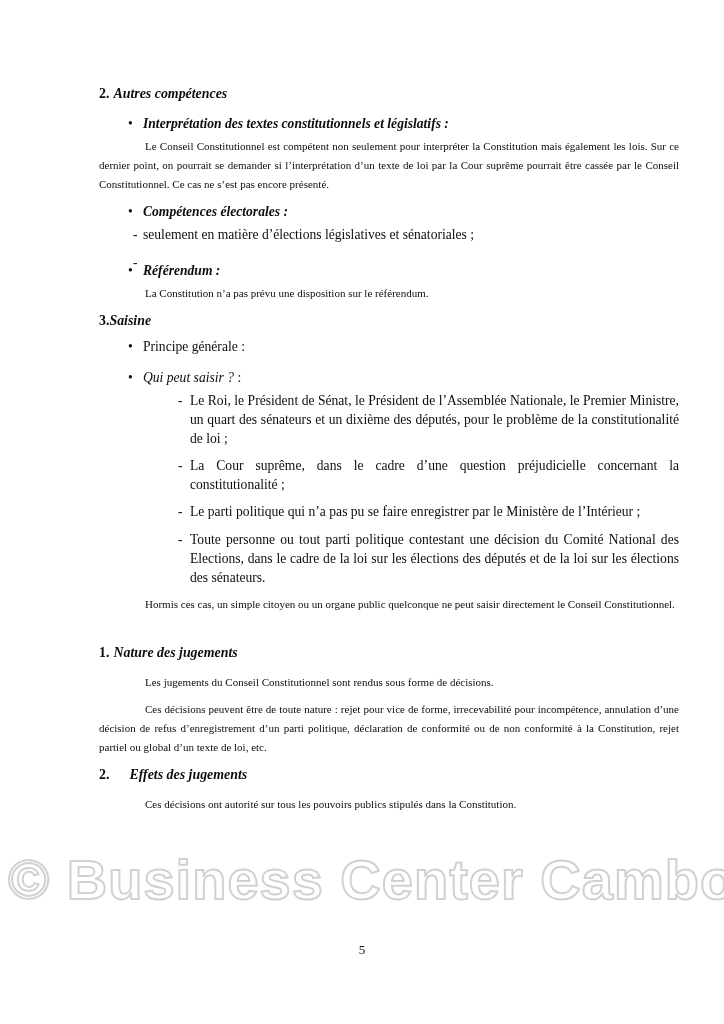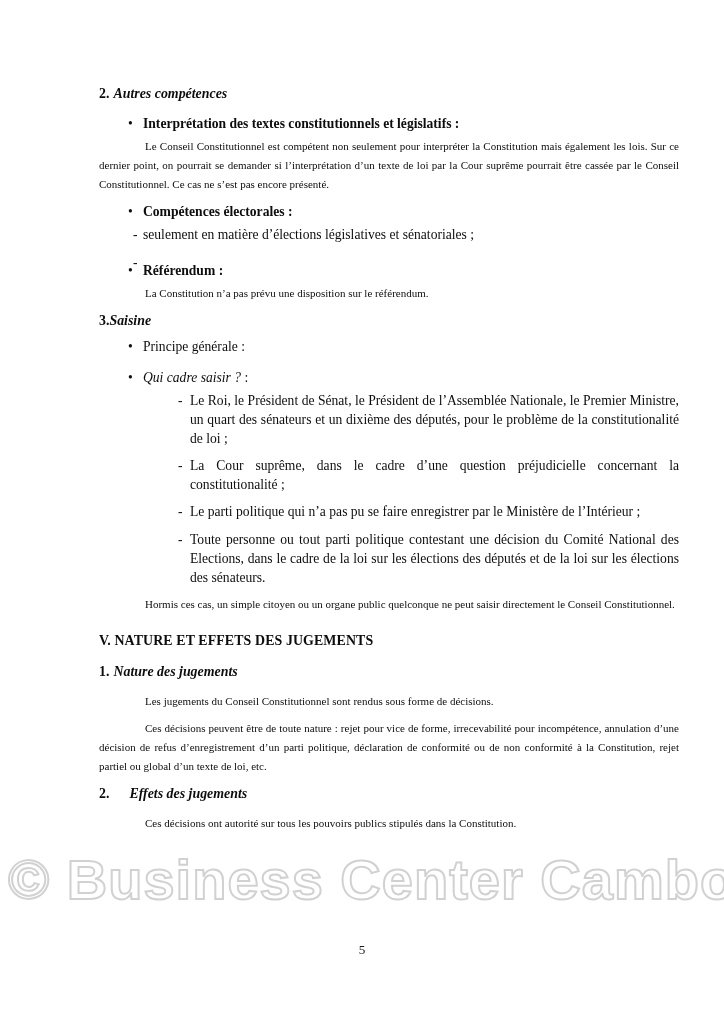--- a/index.html
+++ b/index.html
@@ -68,20 +68,21 @@
   }
   .bullet > .marker {
     position: absolute;
     left: 29px;
     top: 0;
     font-size: 13.6px;
     line-height: 19.1px;
   }
   .bullet.bold > .label {
     font-weight: bold;
+    font-style: italic;
   }
 
   
   .dash1 {
     position: relative;
     font-size: 13.6px;
     line-height: 19.1px;
     margin: 0;
     padding-left: 44px;
     text-align: justify;
@@ -208,21 +209,21 @@
       <span class="label">Principe générale :</span>
     </p>
 
     <div class="gap-xs"></div>
 
 
     <div class="gap-s"></div>
 
     <p class="bullet">
       <span class="marker">•</span>
-      <span class="label" style="font-style:italic">Qui cadre saisir ?</span><span> :</span>
+      <span class="label" style="font-style:italic">Qui peut saisir ?</span><span> :</span>
     </p>
 
     <div class="gap-xs"></div>
 
     <p class="dash2">
       <span class="marker">-</span>
       <span>Le Roi, le Président de Sénat, le Président de l’Assemblée Nationale, le Premier Ministre, un quart des sénateurs et un dixième des députés, pour le problème de la constitutionalité de loi ;</span>
     </p>
 
     <div class="gap-s"></div>
@@ -245,21 +246,20 @@
       <span class="marker">-</span>
       <span>Toute personne ou tout parti politique contestant une décision du Comité National des Elections, dans le cadre de la loi sur les élections des députés et de la loi sur les élections des sénateurs.</span>
     </p>
 
     <div class="gap-s"></div>
 
     <p class="para">Hormis ces cas, un simple citoyen ou un organe public quelconque ne peut saisir directement le Conseil Constitutionnel.</p>
 
     <div class="gap-l"></div>
 
-    <p class="roman-head">V. NATURE ET EFFETS DES JUGEMENTS</p>
 
     <div class="gap-m"></div>
 
     <p class="num-head"><span>1.</span><span class="it" style="margin-left:4px">Nature des jugements</span></p>
 
     <div class="gap-s"></div>
 
     <p class="para">Les jugements du Conseil Constitutionnel sont rendus sous forme de décisions.</p>
 
     <div class="gap-s"></div>

